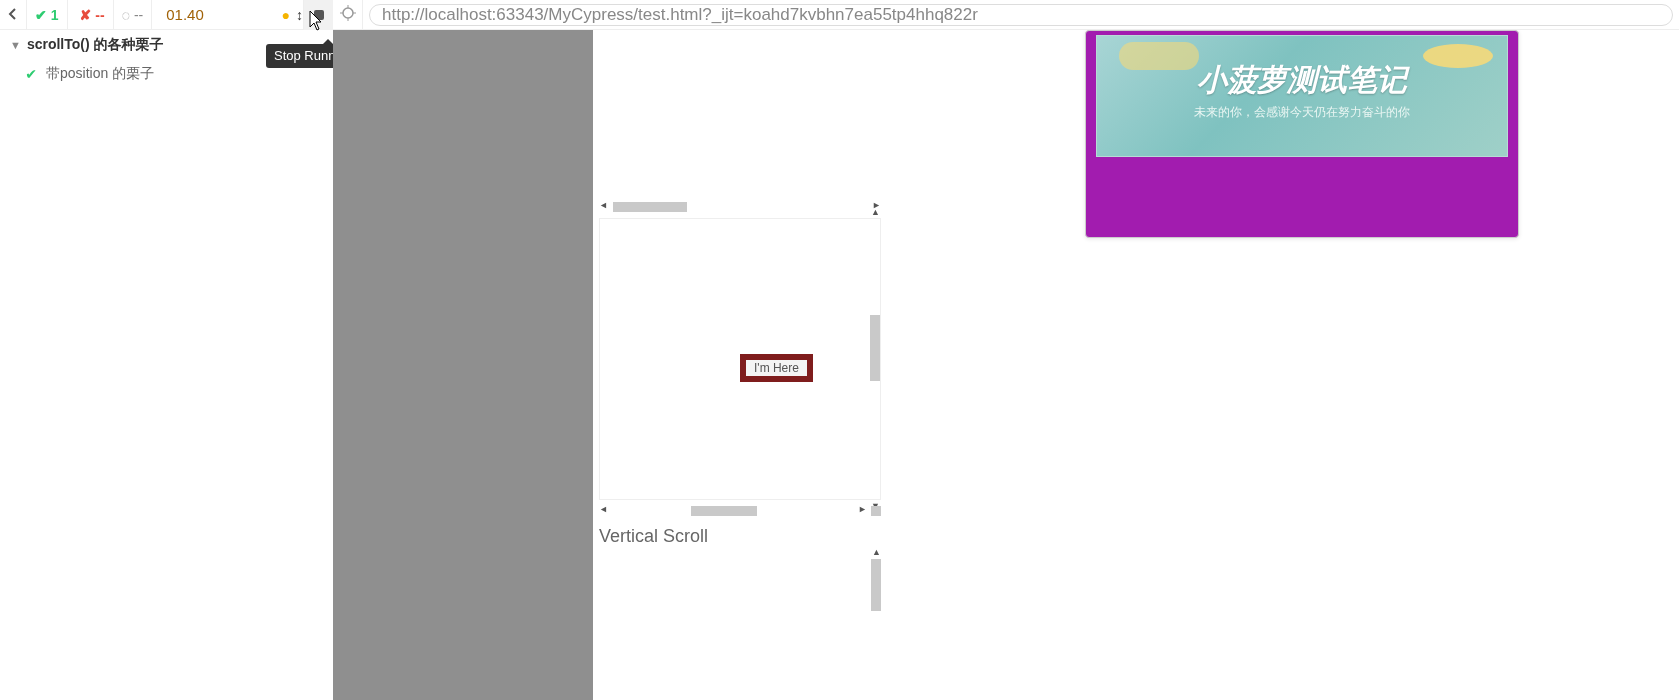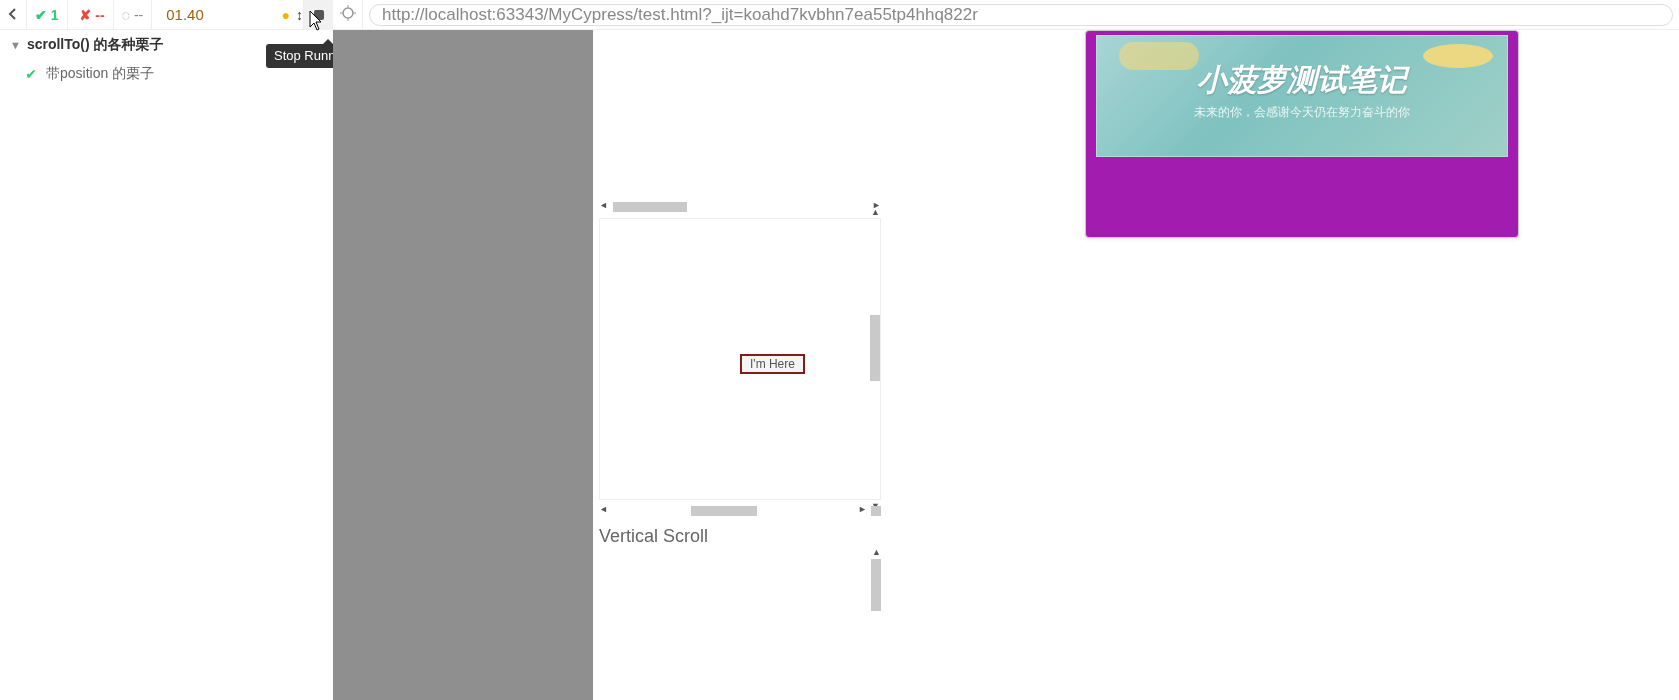--- a/index.html
+++ b/index.html
@@ -53,21 +53,21 @@
 
 .hscroll-box { position:relative; margin:170px 0 0 6px; width:282px; height:14px; }
 .hscroll-box .lt, .hscroll-box .rt { position:absolute; top:0; font-size:9px; color:#555; }
 .hscroll-box .rt { right:0; } .hscroll-box .lt { left:0; }
 .hscroll-box .thumb { position:absolute; top:2px; height:10px; background:#c9c9c9; }
 
 .main-box { position:relative; margin:4px 0 0 6px; width:282px; height:282px; border:1px solid #eee; }
 .main-box .vthumb { position:absolute; right:0; width:10px; background:#c9c9c9; }
 .main-box .vtrack-top, .main-box .vtrack-bot { position:absolute; right:0; font-size:9px; color:#555; }
 .main-box .vtrack-top { top:-12px; } .main-box .vtrack-bot { bottom:-12px; }
-.main-box .imhere { position:absolute; left:140px; top:135px; border:2px solid #7f1d1d; background:#f4f4f4; padding:1px 8px; font-size:12px; color:#555; }
+.main-box .imhere { position:absolute; left:140px; top:135px; border:6px solid #7f1d1d; background:#f4f4f4; padding:1px 8px; font-size:12px; color:#555; }
 
 .hscroll2 { position:relative; margin:4px 0 0 6px; width:282px; height:14px; }
 .hscroll2 .lt,.hscroll2 .rt{position:absolute;top:0;font-size:9px;color:#555;} .hscroll2 .rt{right:14px;} .hscroll2 .lt{left:0;}
 .hscroll2 .thumb { position:absolute; top:2px; height:10px; background:#c9c9c9; }
 .hscroll2 .endcap { position:absolute; right:0; top:2px; width:10px; height:10px; background:#c9c9c9; }
 
 .heading { margin:8px 0 0 6px; font-size:18px; color:#666; }
 .vbox { position:relative; margin:0 0 0 6px; width:282px; height:160px; }
 .vbox .arrow-up { position:absolute; right:0; top:0; font-size:9px; color:#555; }
 .vbox .vthumb { position:absolute; right:0; top:12px; width:10px; height:52px; background:#c9c9c9; }

